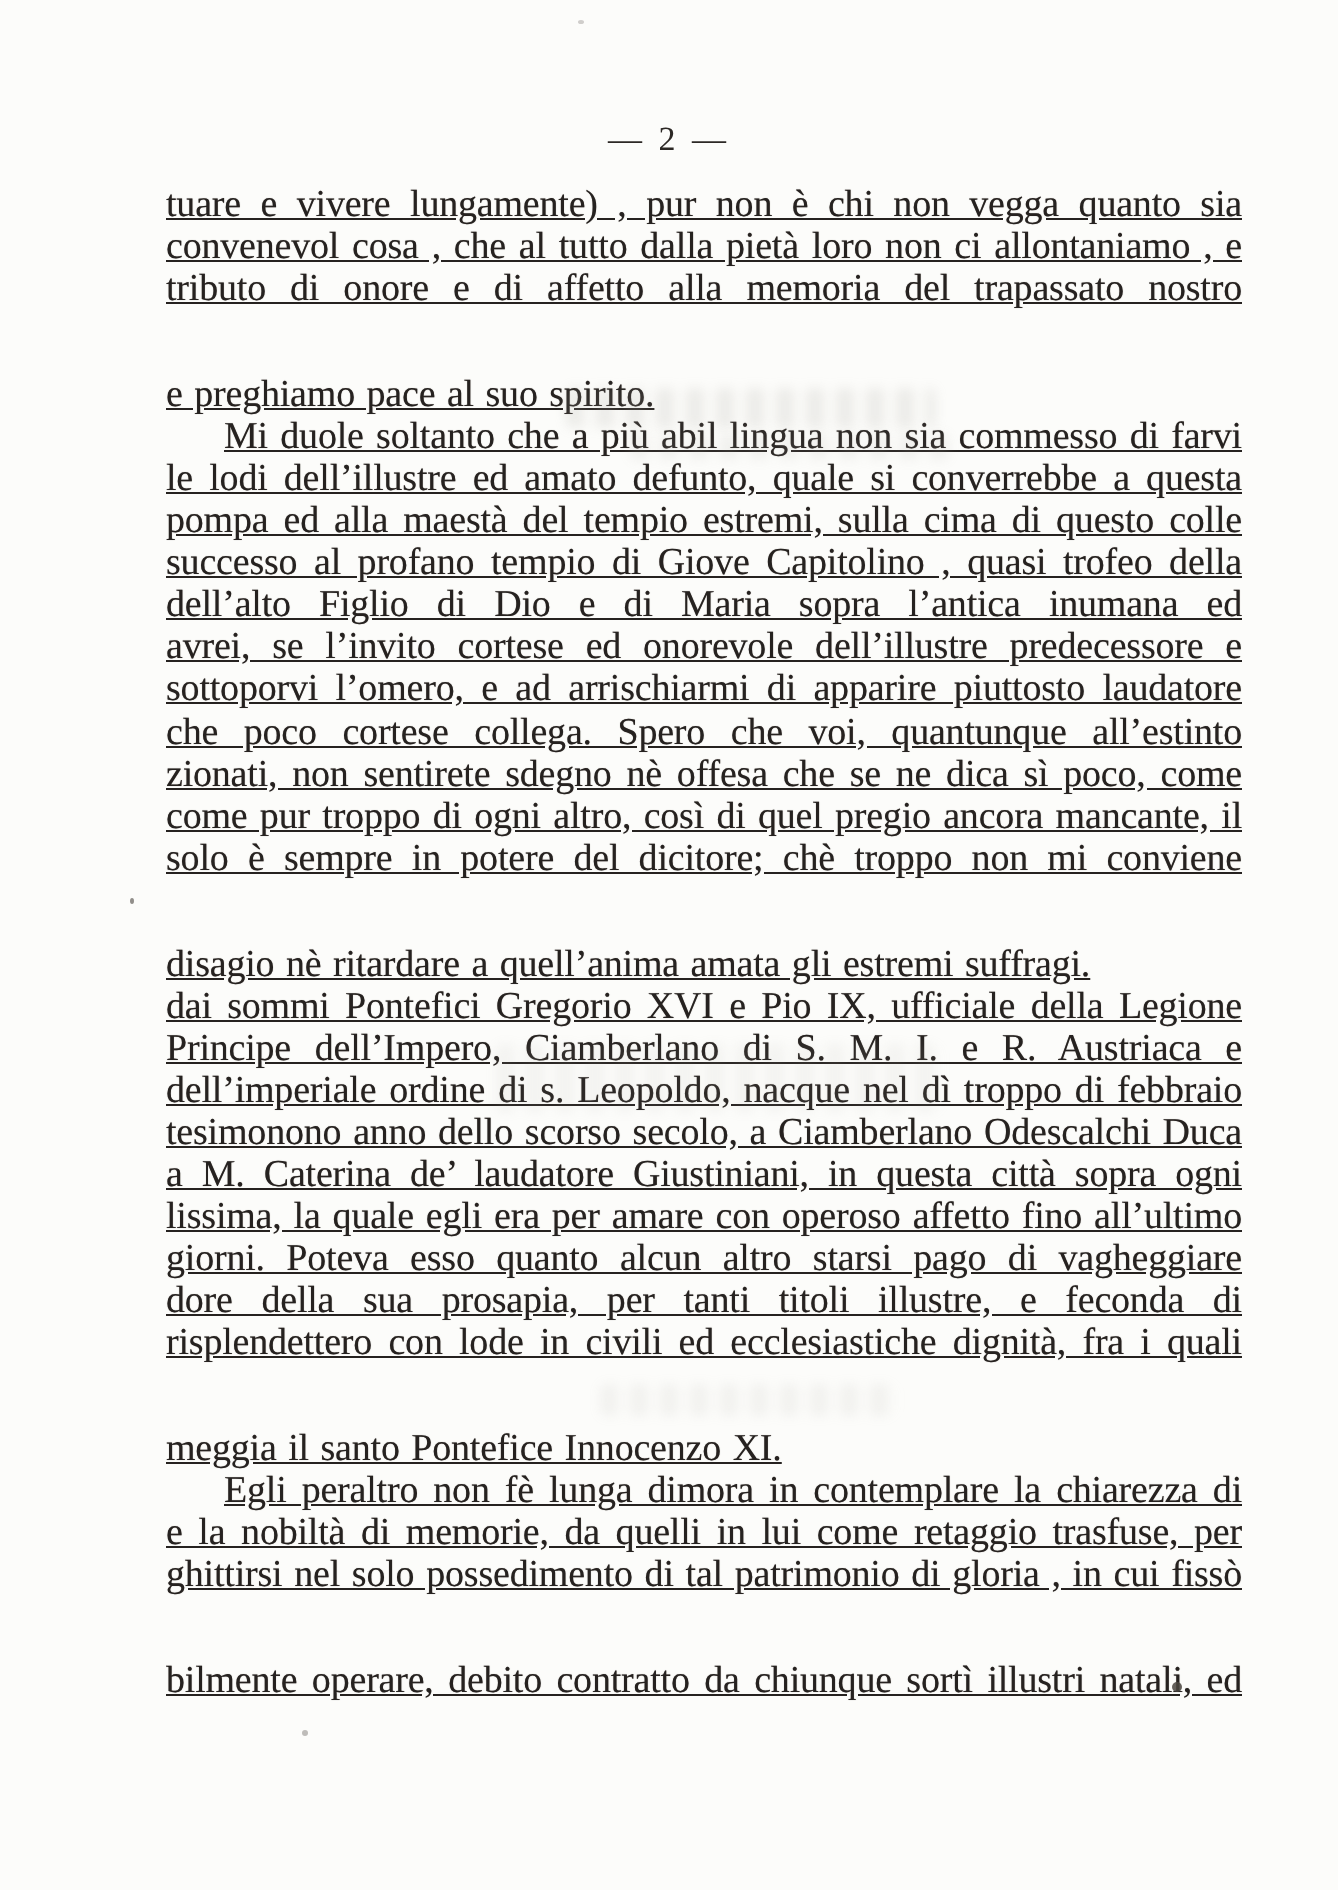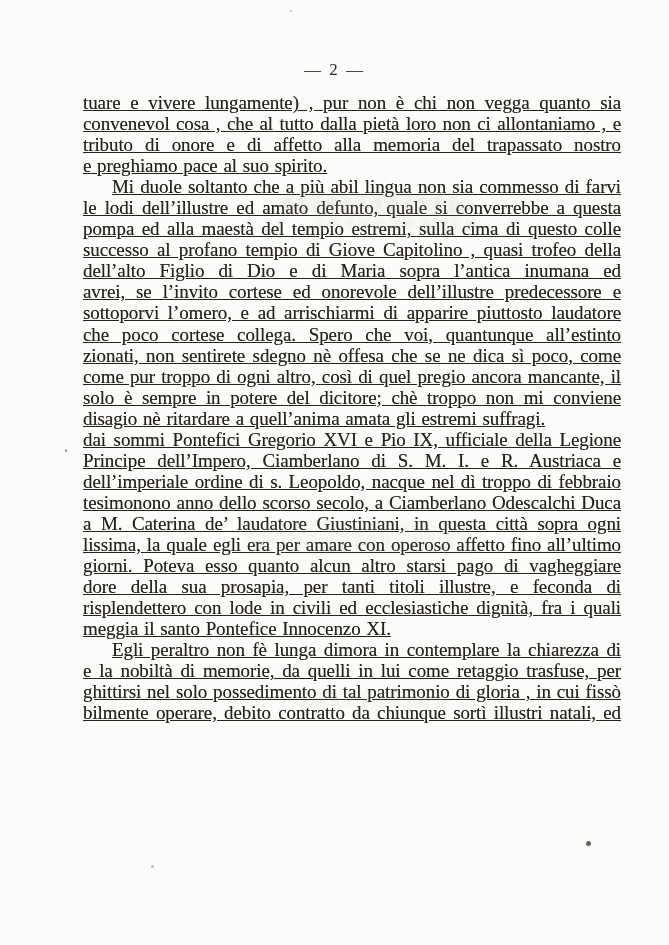--- a/index.html
+++ b/index.html
@@ -40,20 +40,21 @@
     text-align: justify;
     text-align-last: justify;
     white-space: normal;
     overflow: hidden;
     box-sizing: border-box;
     text-shadow: 0 0 0.4px rgba(45, 35, 25, 0.55);
     text-decoration: underline;
   }
   .line.last {
     text-align-last: left;
+    margin-top: 32px;
   }
   .line.indent {
     padding-left: 29px;
   }
   
   .ghost {
     position: absolute;
     filter: blur(3px);
     opacity: 0.55;
     background: repeating-linear-gradient(

